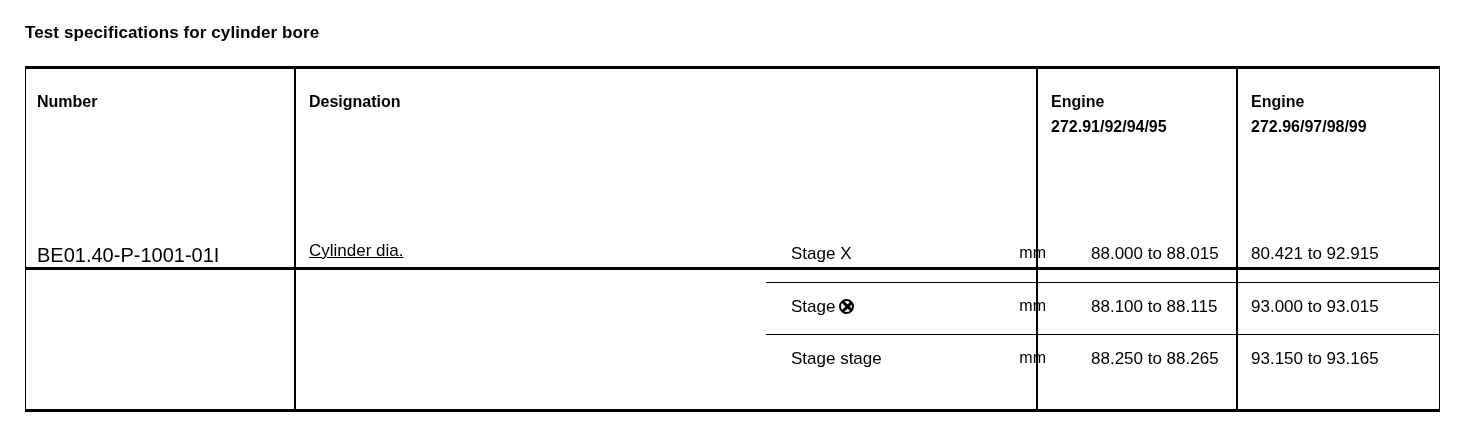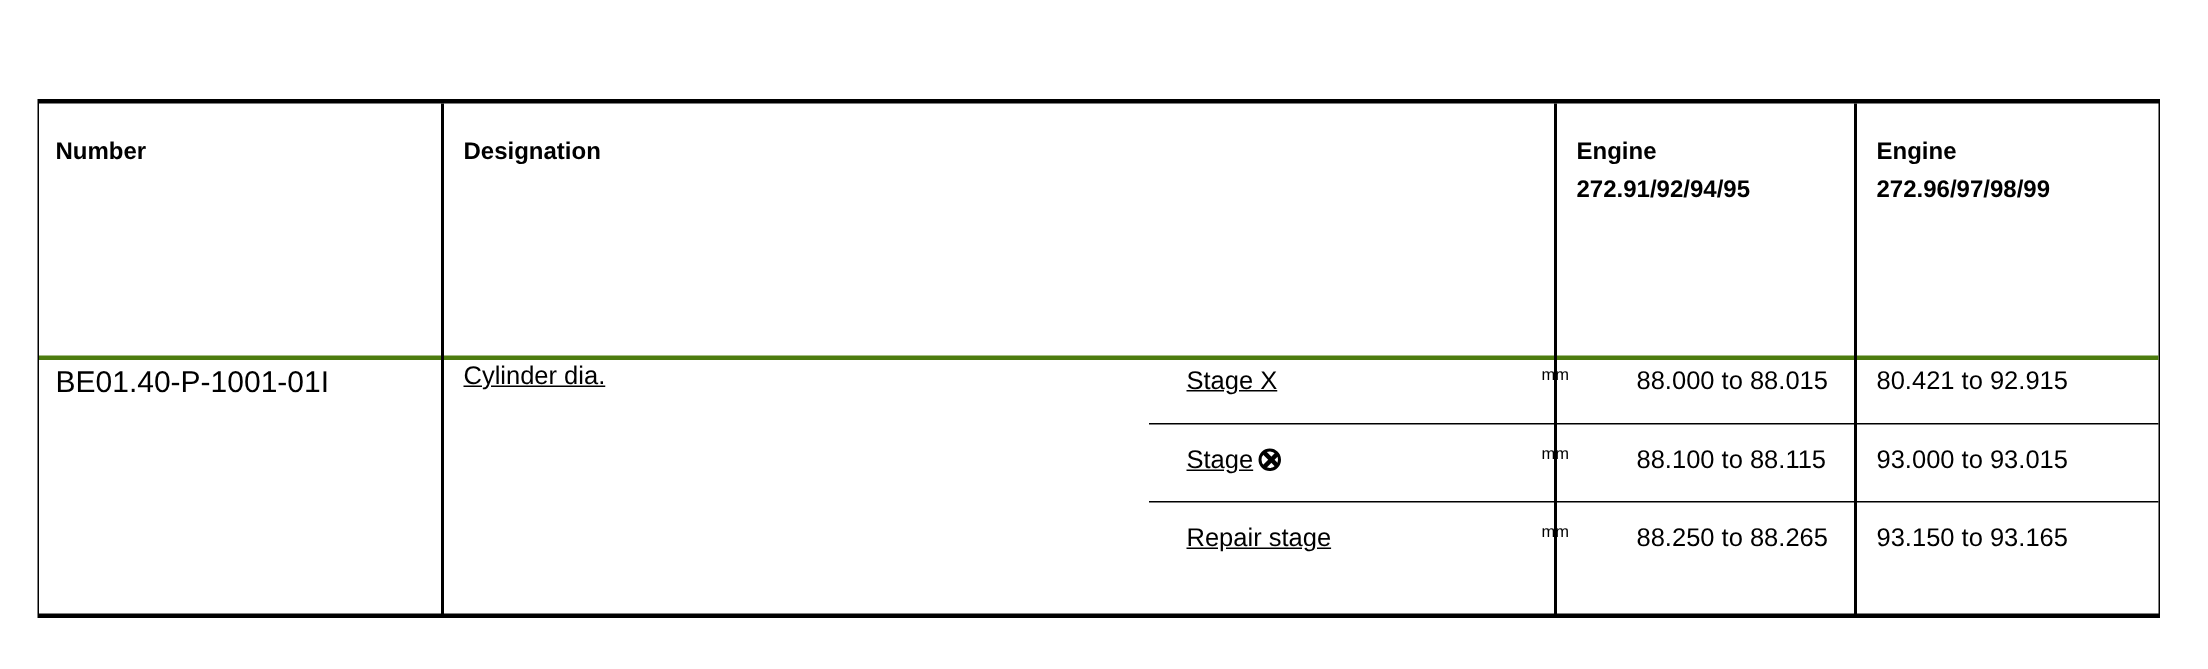--- a/index.html
+++ b/index.html
@@ -45,22 +45,22 @@
     border-left: 1.5px solid #000;
     border-right: 1.5px solid #000;
   }
 
   
   .thead {
     position: absolute;
     left: 0;
     top: 0;
     width: 100%;
-    height: 171px;
-    border-bottom: 3px solid #4d7c0f;
+    height: 201px;
+    border-bottom: 3px solid #000000;
     box-sizing: border-box;
   }
   .tbody {
     position: absolute;
     left: 0;
     top: 161px;
     width: 100%;
     height: 182px;
   }
 
@@ -124,29 +124,28 @@
   .subrow.r0 { top: 0; }
   .subrow.r1 { top: 52px;  border-top: 1.5px solid #000; }
   .subrow.r2 { top: 104px; border-top: 1.5px solid #000; }
 
   .stage-label {
     position: absolute;
     left: 25px;
     top: 14px;
     font-size: 17px;
     white-space: nowrap;
-    text-decoration: underline;
   }
   .unit {
     position: absolute;
     left: 200px;
     width: 80px;
     top: 14px;
     text-align: right;
-    font-size: 11px;
+    font-size: 16px;
     white-space: nowrap;
   }
   .val {
     position: absolute;
     top: 14px;
     font-size: 17px;
     white-space: nowrap;
   }
   .val.a { left: 285px; margin-left: 40px; }
   .val.b { left: 485px; }
@@ -178,20 +177,21 @@
     background: #000;
   }
   .crossed-circle .bar.b1 { transform: rotate(45deg); }
   .crossed-circle .bar.b2 { transform: rotate(-45deg); }
 </style>
 </head>
 <body>
 
 <div class="page">
 
+  <div class="doc-title">Test specifications for cylinder bore</div>
 
   <div class="spec-table">
 
     <div class="thead">
       <div class="vrule col-designation"></div>
       <div class="vrule col-engine-a"></div>
       <div class="vrule col-engine-b"></div>
 
       <div class="th num">Number</div>
 
@@ -229,21 +229,21 @@
         <div class="subrow r1">
           <div class="stage-label">
             <span>Stage</span><span class="crossed-circle"><span class="ring"></span><span class="bar b1"></span><span class="bar b2"></span></span>
           </div>
           <div class="unit">mm</div>
           <div class="val a">88.100 to 88.115</div>
           <div class="val b">93.000 to 93.015</div>
         </div>
 
         <div class="subrow r2">
-          <div class="stage-label">Repair stage</div>
+          <div class="stage-label">Stage stage</div>
           <div class="unit">mm</div>
           <div class="val a">88.250 to 88.265</div>
           <div class="val b">93.150 to 93.165</div>
         </div>
 
       </div>
     </div>
 
   </div>
 </div>

